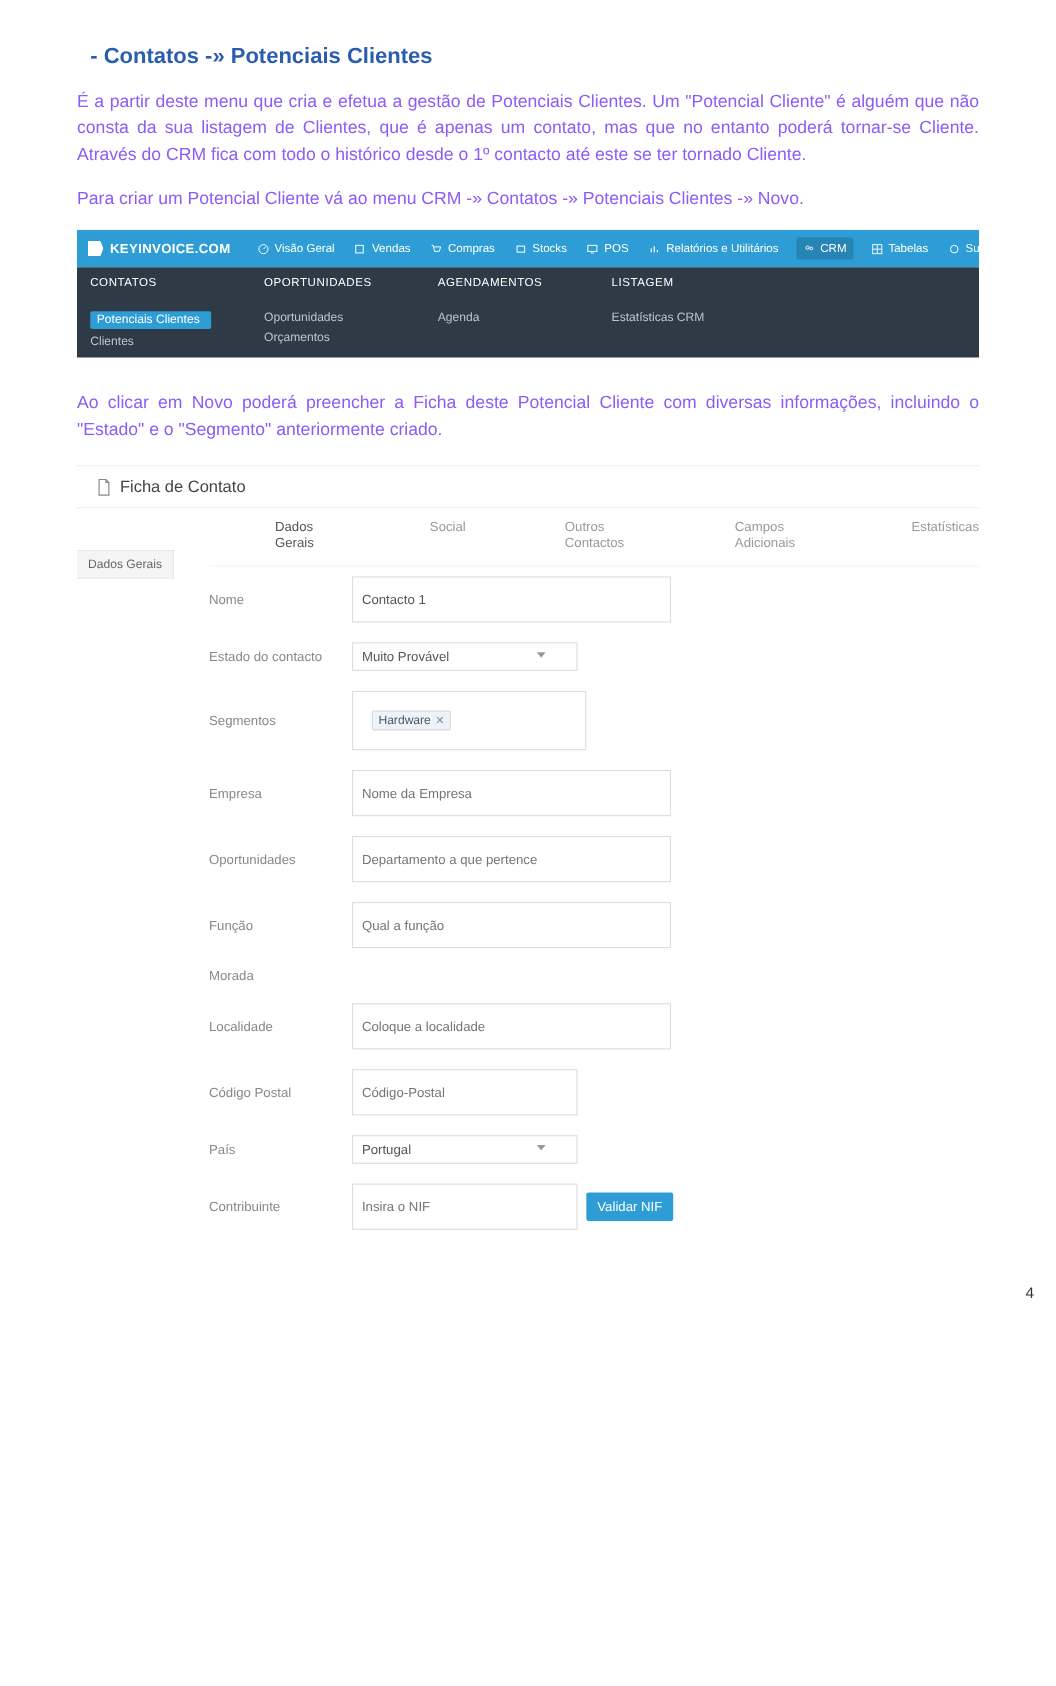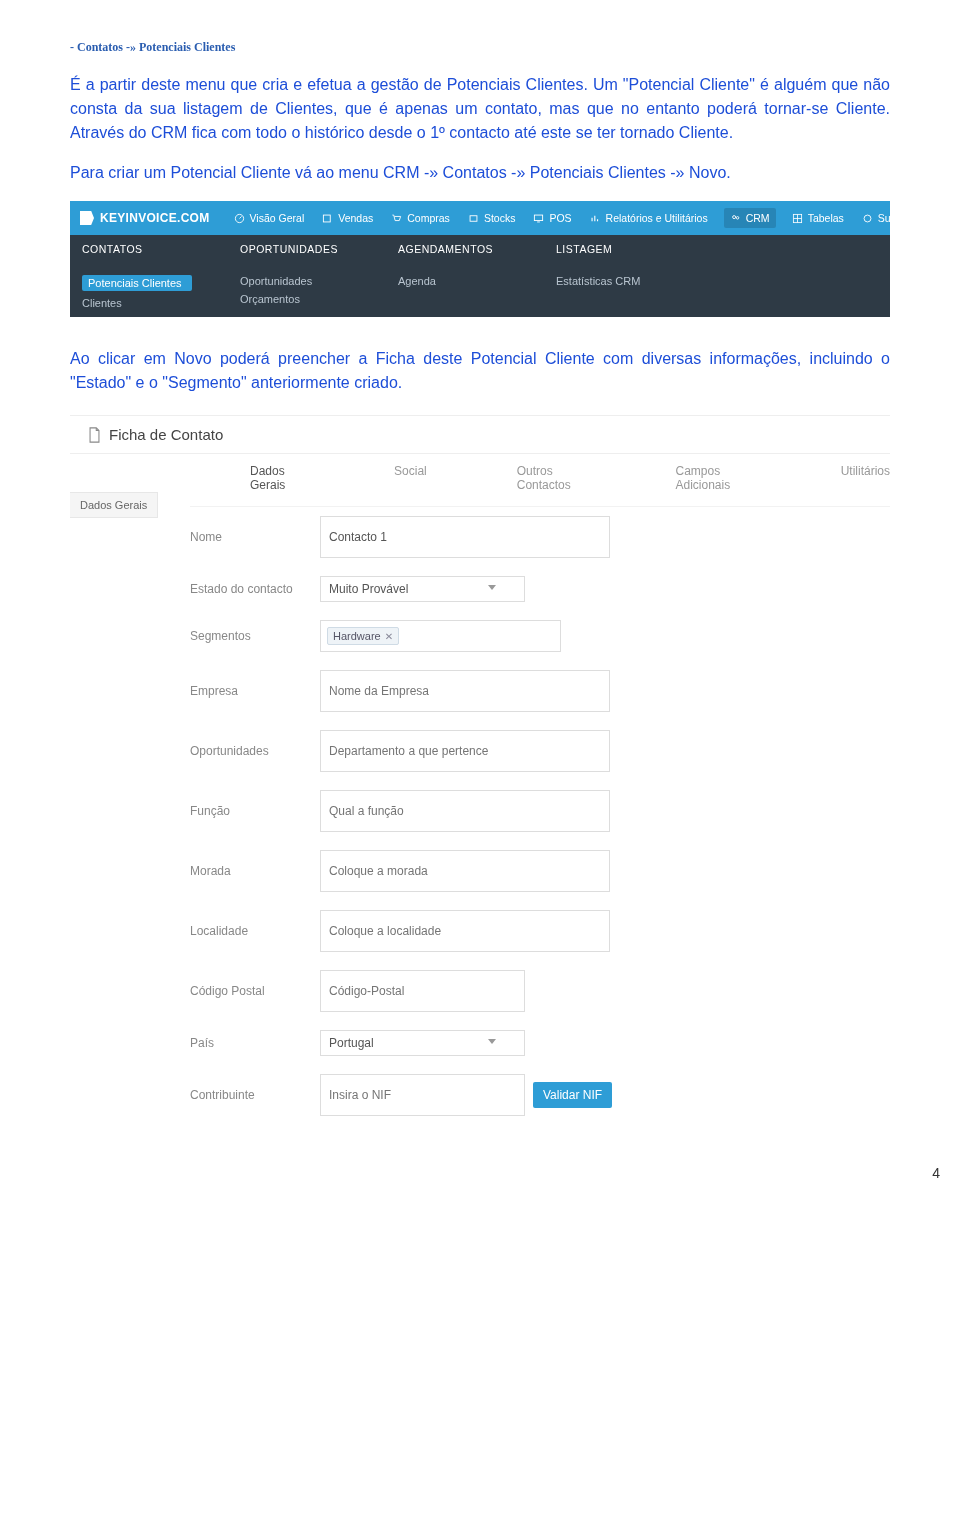--- a/index.html
+++ b/index.html
@@ -9,29 +9,30 @@
     width: 960px;
     margin: 0 auto;
     color: #222;
     font-size: 14px;
   }
   .page {
     padding: 40px 70px 30px 70px;
   }
   h2.section-title {
     color: #2a5db0;
-    font-size: 12px;
+    font-size: 20px;
     font-weight: 700;
     margin-bottom: 18px;
-    font-family: Liberation Serif, serif;
+    font-family: Liberation Sans, sans-serif;
+    margin-left: 12px;
   }
   p.body-text {
     font-size: 16px;
     line-height: 1.5;
-    color: #1d4ed8;
+    color: #8b5cf6;
     margin-bottom: 16px;
     text-align: justify;
   }
 
   
   .nav-wrap {
     margin: 10px 0 30px 0;
     font-family: "Segoe UI", Arial, sans-serif;
   }
   .nav-top {
@@ -205,22 +206,22 @@
     position: absolute;
     right: 6px; top: 9px;
     width: 0; height: 0;
     border-left: 4px solid transparent;
     border-right: 4px solid transparent;
     border-top: 5px solid #999;
   }
   .tag-box {
     border: 1px solid #ddd;
     min-height: 28px;
-    width: 241px;
-    padding: 6px;
+    width: 213px;
+    padding: 17px;
     display: flex;
     align-items: center;
   }
   .tag {
     background: #eef3f7;
     border: 1px solid #cfdbe5;
     font-size: 11px;
     color: #556;
     padding: 2px 5px;
     border-radius: 2px;
@@ -358,21 +359,21 @@
 
     <div class="form-body">
       <div class="side-tab">Dados Gerais</div>
       <div class="form-left"></div>
       <div class="form-main">
         <div class="tabs-row">
           <span class="tab active">Dados Gerais</span>
           <span class="tab">Social</span>
           <span class="tab">Outros Contactos</span>
           <span class="tab">Campos Adicionais</span>
-          <span class="tab">Utilitários</span>
+          <span class="tab">Estatísticas</span>
         </div>
 
         <div class="frow">
           <div class="flabel">Nome</div>
           <input class="finput" value="Contacto 1" style="">
         </div>
 
         <div class="frow">
           <div class="flabel">Estado do contacto</div>
           <div class="fselect-wrap">
@@ -403,21 +404,20 @@
           <input class="finput placeholder" placeholder="Departamento a que pertence" style="">
         </div>
 
         <div class="frow">
           <div class="flabel">Função</div>
           <input class="finput placeholder" placeholder="Qual a função" style="">
         </div>
 
         <div class="frow">
           <div class="flabel">Morada</div>
-          <input class="finput placeholder" placeholder="Coloque a morada" style="">
         </div>
 
         <div class="frow">
           <div class="flabel">Localidade</div>
           <input class="finput placeholder" placeholder="Coloque a localidade" style="">
         </div>
 
         <div class="frow">
           <div class="flabel">Código Postal</div>
           <input class="finput placeholder" style="width: 205px;" placeholder="Código-Postal">

